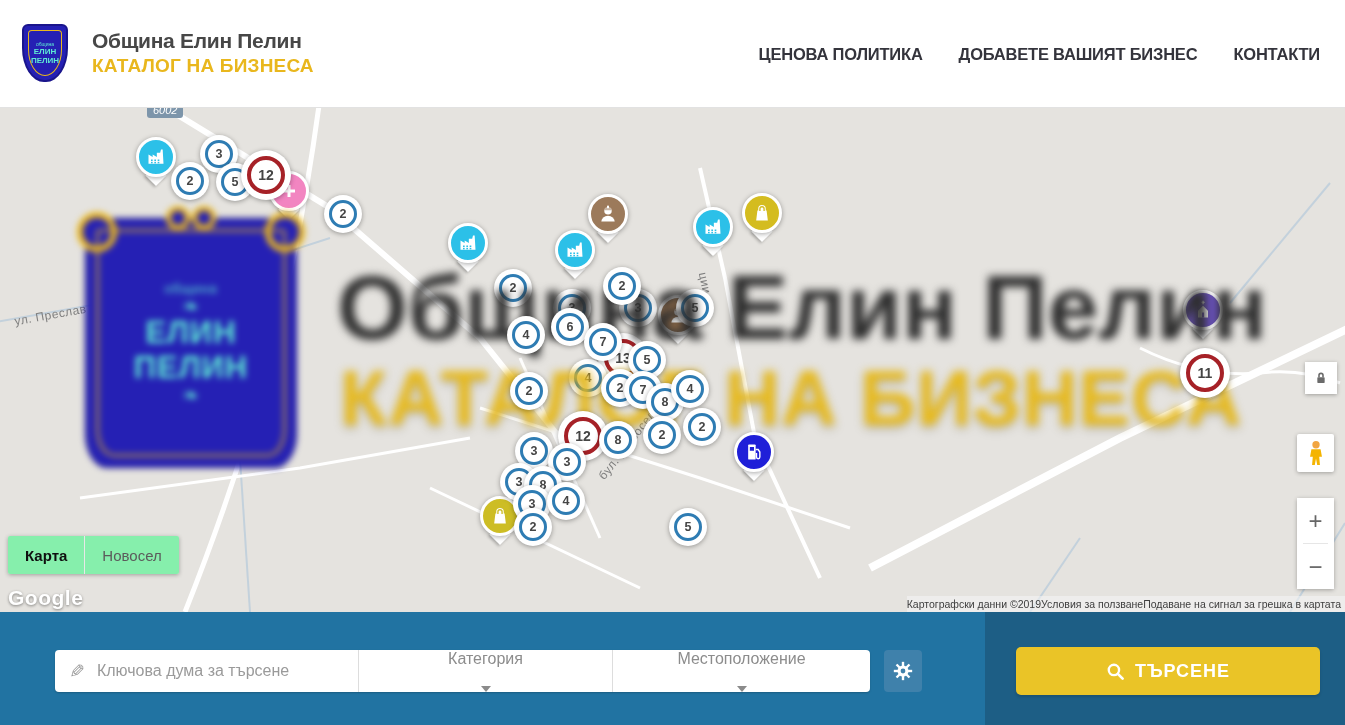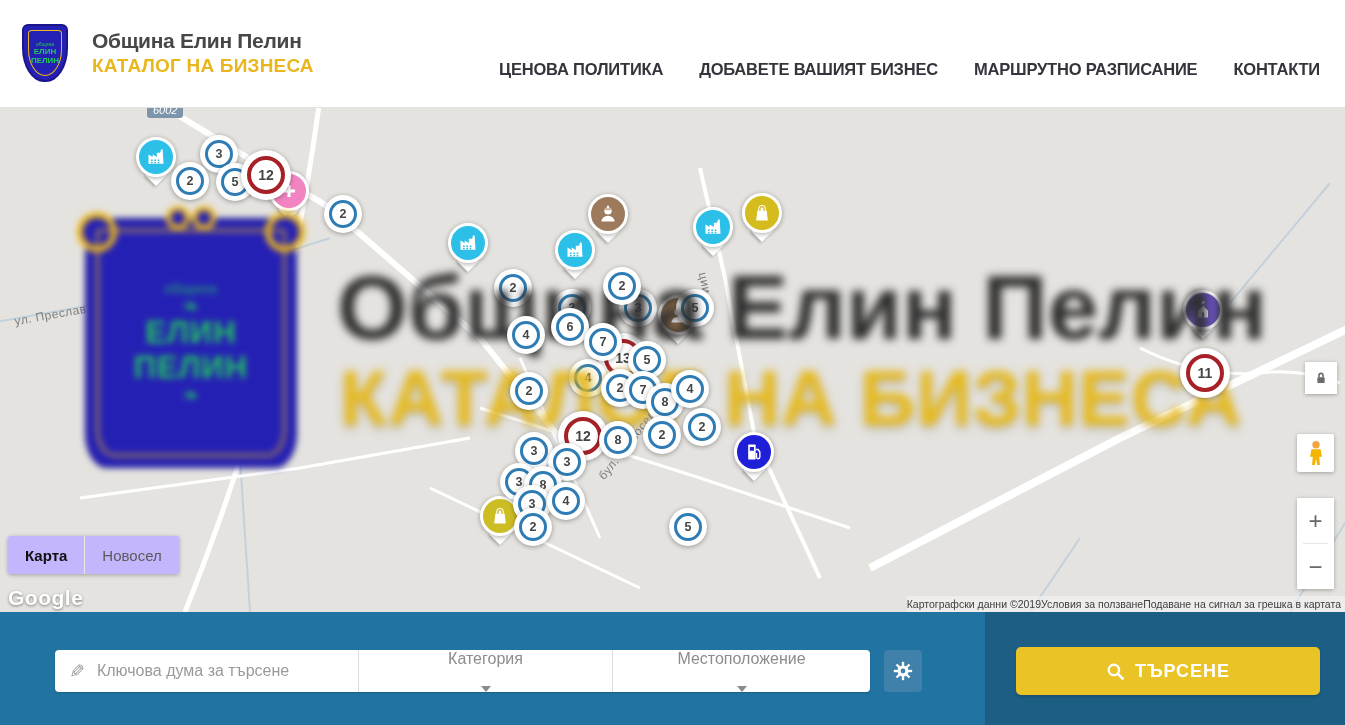--- a/index.html
+++ b/index.html
@@ -4,26 +4,26 @@
 <style>
   * { box-sizing: border-box; margin: 0; padding: 0; }
   html,body { width:1345px; height:725px; overflow:hidden; font-family:"Liberation Sans",sans-serif; background:#fff; }
 
   
   .header { position:relative; width:100%; height:108px; background:#fff; border-bottom:1px solid #e2e2e2; z-index:20; }
   .brand { position:absolute; left:22px; top:24px; display:flex; align-items:center; cursor:pointer; }
   .brand-text { margin-left:24px; }
   .brand-title { font-size:21px; font-weight:700; color:#474747; letter-spacing:-0.3px; }
   .brand-sub { font-size:19px; font-weight:800; color:#e9b71d; letter-spacing:0.2px; margin-top:2px; }
-  .nav { position:absolute; right:25px; top:15px; height:108px; display:flex; align-items:center; gap:36px; }
+  .nav { position:absolute; right:25px; top:0; height:108px; display:flex; align-items:center; gap:36px; }
   .nav-item { font-size:16.5px; font-weight:700; color:#34343c; letter-spacing:-0.2px; cursor:pointer; white-space:nowrap; }
 
   
   .shield { position:relative; background:#2520b4; border:2px solid #1a158c; border-radius:6px 6px 22px 22px / 6px 6px 34px 34px; }
-  .shield-inner { position:absolute; inset:4px; border:1px solid #e9b71d; border-radius:4px 4px 18px 18px / 4px 4px 28px 28px; display:flex; flex-direction:column; align-items:center; justify-content:center; color:#22c55e; text-align:center; }
+  .shield-inner { position:absolute; inset:4px; border:1px solid #e9b71d; border-radius:4px 4px 18px 18px / 4px 4px 28px 28px; display:flex; flex-direction:column; align-items:center; justify-content:center; color:#5eead4; text-align:center; }
   .logo-shield { width:46px; height:58px; }
   .logo-shield .l1 { font-size:5px; }
   .logo-shield .l2, .logo-shield .l3 { font-size:8px; font-weight:700; line-height:1.15; }
 
   
   .map { position:absolute; left:0; top:108px; width:1345px; height:504px; background:#e5e3df; overflow:hidden; cursor:grab; }
   .roads { position:absolute; inset:0; z-index:0; }
   .street-label { position:absolute; font-size:12px; color:#7e7e7e; white-space:nowrap; z-index:1; letter-spacing:0.5px; }
   .road-shield { position:absolute; background:#7d95aa; color:#fff; font-size:11px; padding:2px 6px; border-radius:3px; z-index:1;font-style:italic; }
 
@@ -50,21 +50,21 @@
   .wm-shield .crown { position:absolute; top:-14px; left:50%; transform:translateX(-50%); display:flex; gap:2px; }
   .wm-shield .crown span { width:24px; height:24px; border:5px solid #e9b71d; border-radius:50%; background:#2520b4; display:block; }
   .wm-l1 { font-size:13px; letter-spacing:1px; }
   .wm-orn { font-size:20px; line-height:1; }
   .wm-l2 { font-size:31px; font-weight:700; line-height:1.1; letter-spacing:1px; }
   .wm-text1 { position:absolute; left:337px; top:148px; font-size:91px; font-weight:700; color:#2e2e2e; filter:blur(4px); white-space:nowrap; letter-spacing:0px; }
   .wm-text2 { position:absolute; left:340px; top:246px; font-size:77px; font-weight:700; color:#e7ba1e; filter:blur(4px); white-space:nowrap; letter-spacing:1px; text-shadow:0 3px 6px rgba(0,0,0,.25); }
 
   
   .maptype { position:absolute; left:8px; top:428px; display:flex; z-index:8; box-shadow:0 1px 4px rgba(0,0,0,.3); border-radius:2px; overflow:hidden; }
-  .maptype button { height:38px; padding:0 17px; background:#c4b5fd; border:none; font-size:15px; font-family:inherit; cursor:pointer; }
+  .maptype button { height:38px; padding:0 17px; background:#86efac; border:none; font-size:15px; font-family:inherit; cursor:pointer; }
   .maptype .active { font-weight:700; color:#0f0f0f; }
   .maptype .inactive { color:#5b5b5b; border-left:1px solid #e8e8e8; }
   .google-logo { position:absolute; left:8px; top:478px; font-size:21px; font-weight:700; color:#fff; letter-spacing:0.5px; text-shadow:0 1px 3px rgba(0,0,0,.45); z-index:8; cursor:pointer; }
   .attribution { position:absolute; right:0; bottom:0; height:16px; display:flex; align-items:center; gap:0; font-size:10.5px; color:#3d3d3d; z-index:8; padding-right:4px; background:rgba(245,245,245,.55); }
   .attribution span { white-space:nowrap; }
   .lock-btn { position:absolute; left:1305px; top:254px; width:32px; height:32px; background:#fff; display:flex; align-items:center; justify-content:center; z-index:8; box-shadow:0 1px 4px rgba(0,0,0,.3); cursor:pointer; }
   .pegman { position:absolute; left:1297px; top:326px; width:37px; height:38px; background:#fff; border-radius:2px; display:flex; align-items:center; justify-content:center; z-index:8; box-shadow:0 1px 4px rgba(0,0,0,.3); cursor:pointer; }
   .zoomctrl { position:absolute; left:1297px; top:390px; width:37px; background:#fff; border-radius:2px; z-index:8; box-shadow:0 1px 4px rgba(0,0,0,.3); display:flex; flex-direction:column; }
   .zoomctrl button { height:45px; background:#fff; border:none; font-size:24px; color:#666; cursor:pointer; font-family:inherit; }
   .zoomctrl .sep { height:1px; background:#e6e6e6; margin:0 6px; }
@@ -99,21 +99,20 @@
       </div>
     </div>
     <div class="brand-text">
       <div class="brand-title">Община Елин Пелин</div>
       <div class="brand-sub">КАТАЛОГ НА БИЗНЕСА</div>
     </div>
   </div>
   <nav class="nav" id="nav">
       <a class="nav-item">ЦЕНОВА ПОЛИТИКА</a>
       <a class="nav-item">ДОБАВЕТЕ ВАШИЯТ БИЗНЕС</a>
-      <a class="nav-item">МАРШРУТНО РАЗПИСАНИЕ</a>
       <a class="nav-item">КОНТАКТИ</a>
     </nav>
 </div>
 
 <div class="map" id="map">
   <svg class="roads" width="1345" height="504" viewBox="0 0 1345 504">
     <path d="M150,-10 L330,100 L480,230 L560,330" stroke="#ffffff" stroke-width="6" fill="none"></path>
     <path d="M320,-10 C300,140 270,290 185,504" stroke="#ffffff" stroke-width="5" fill="none"></path>
     <path d="M870,460 L1120,330 L1360,215" stroke="#ffffff" stroke-width="8" fill="none"></path>
     <path d="M700,60 L725,170 L755,330 L820,470" stroke="#ffffff" stroke-width="4" fill="none"></path>

